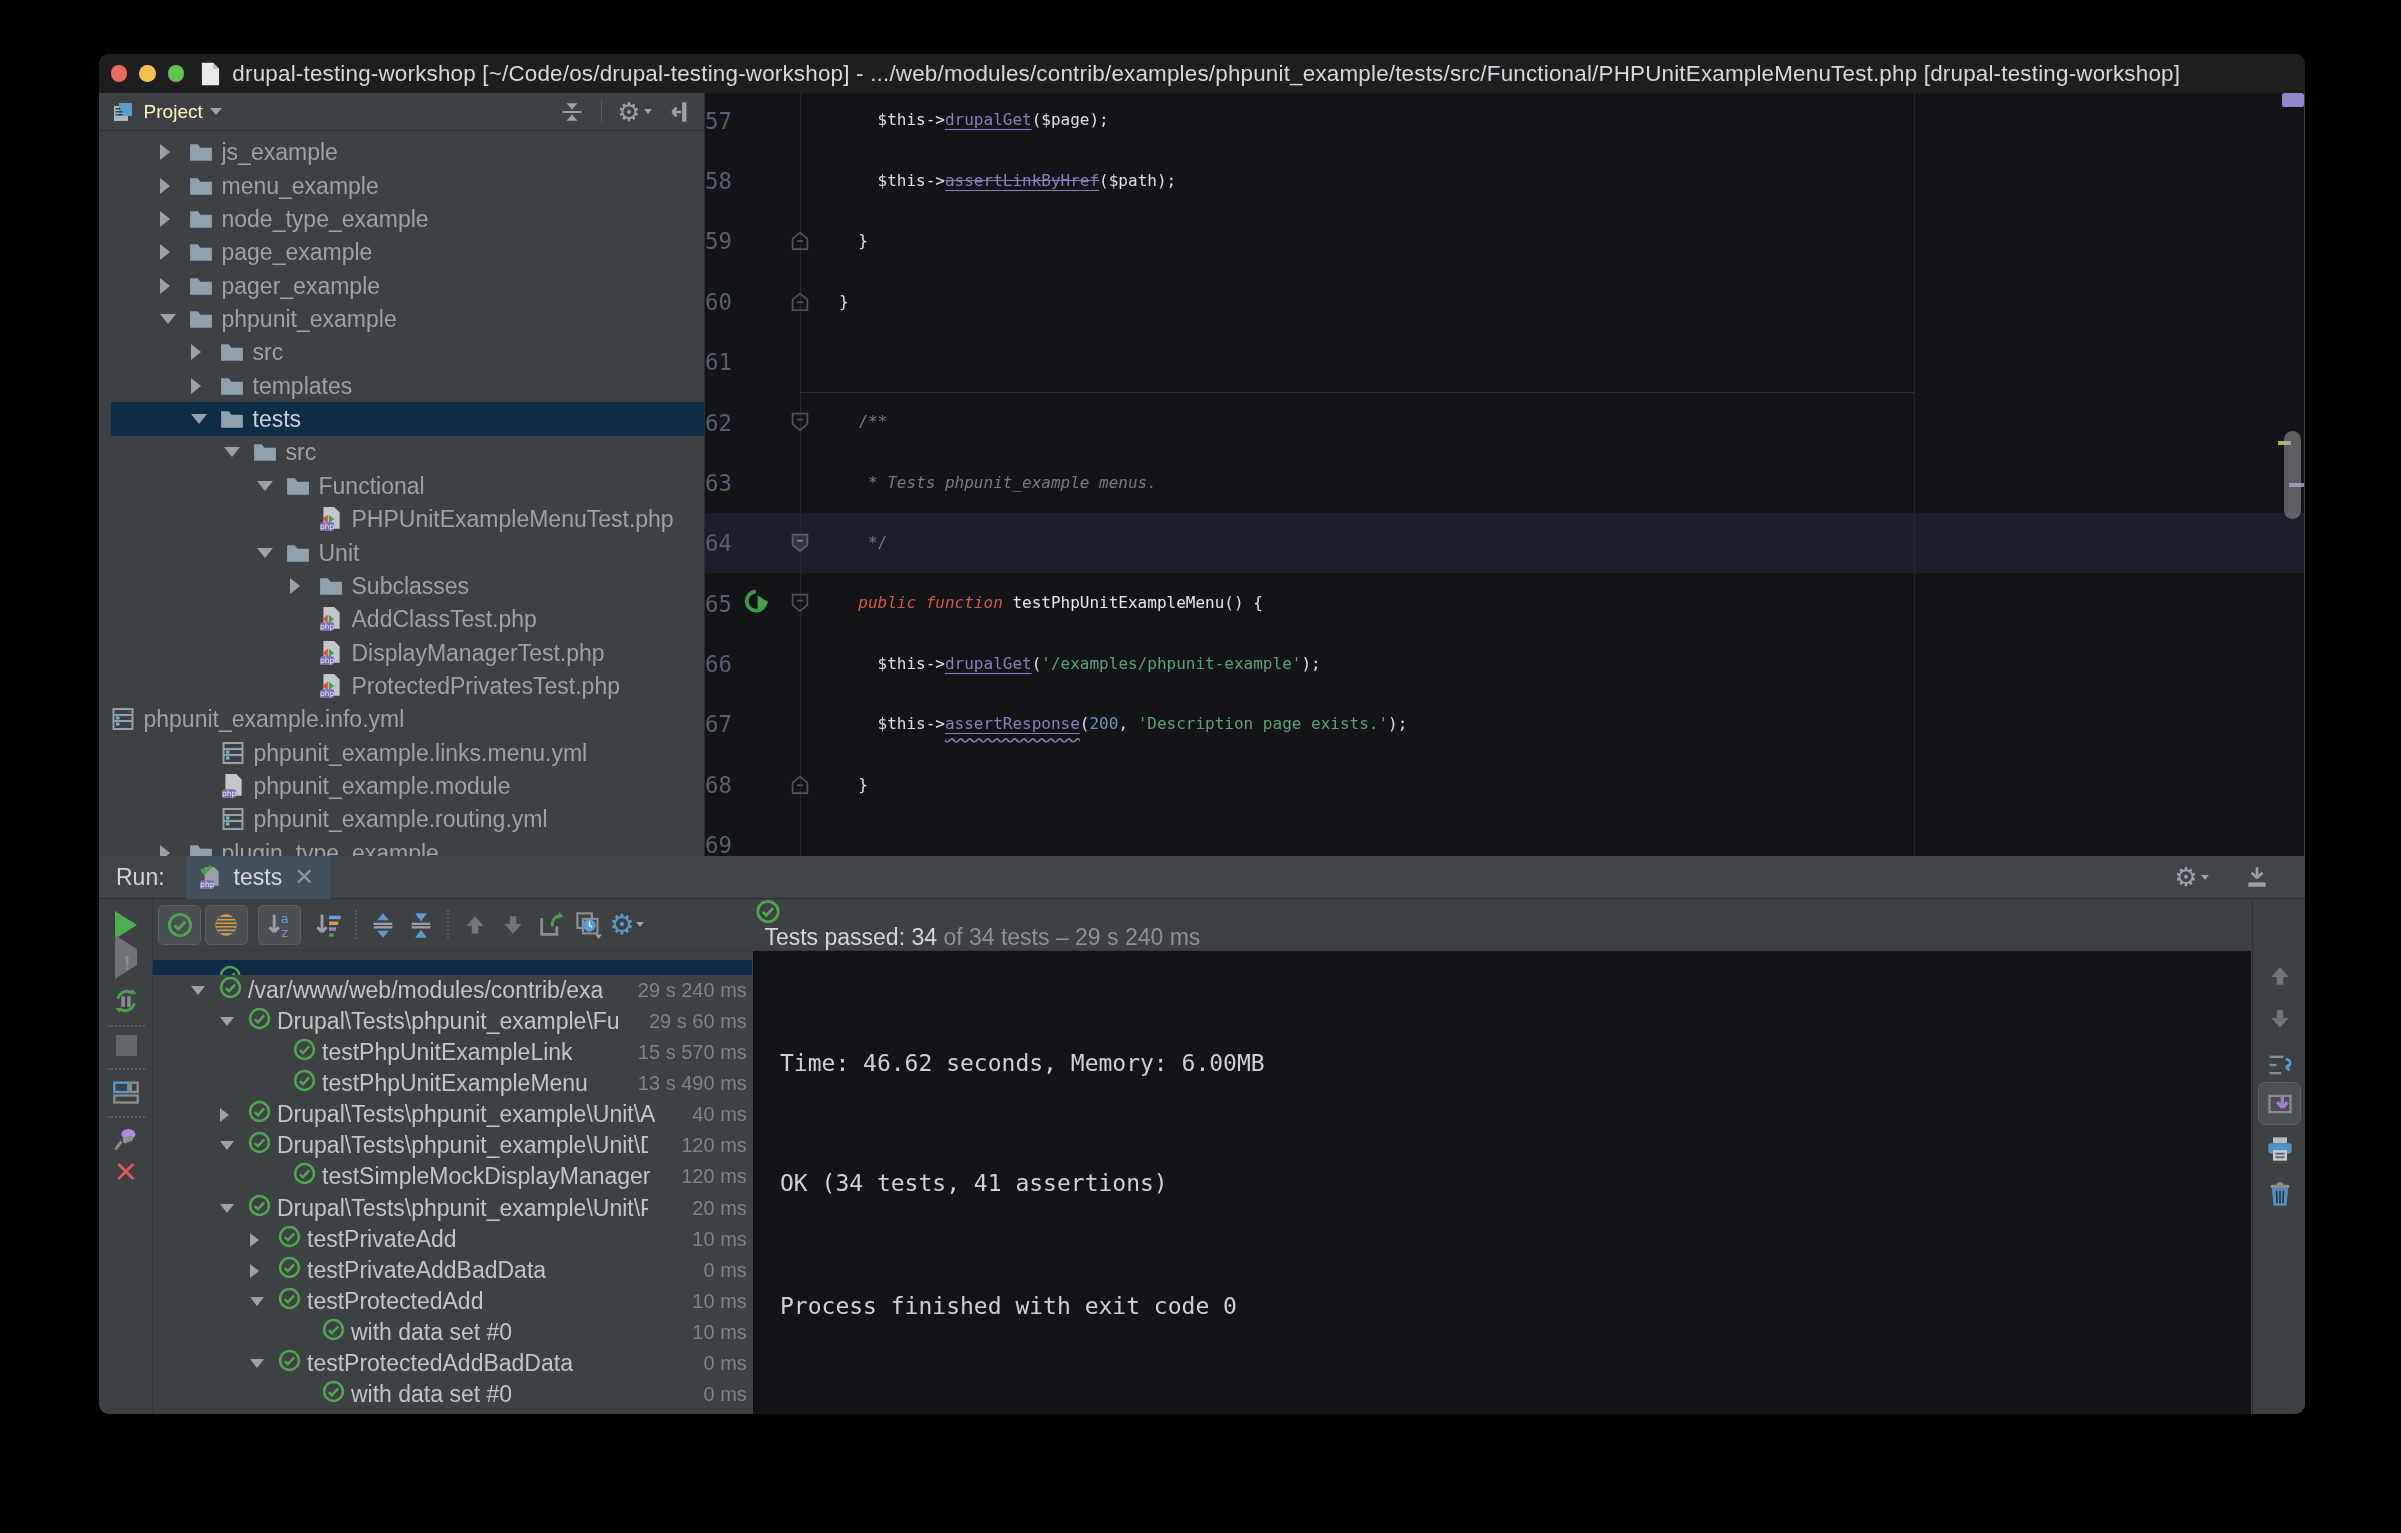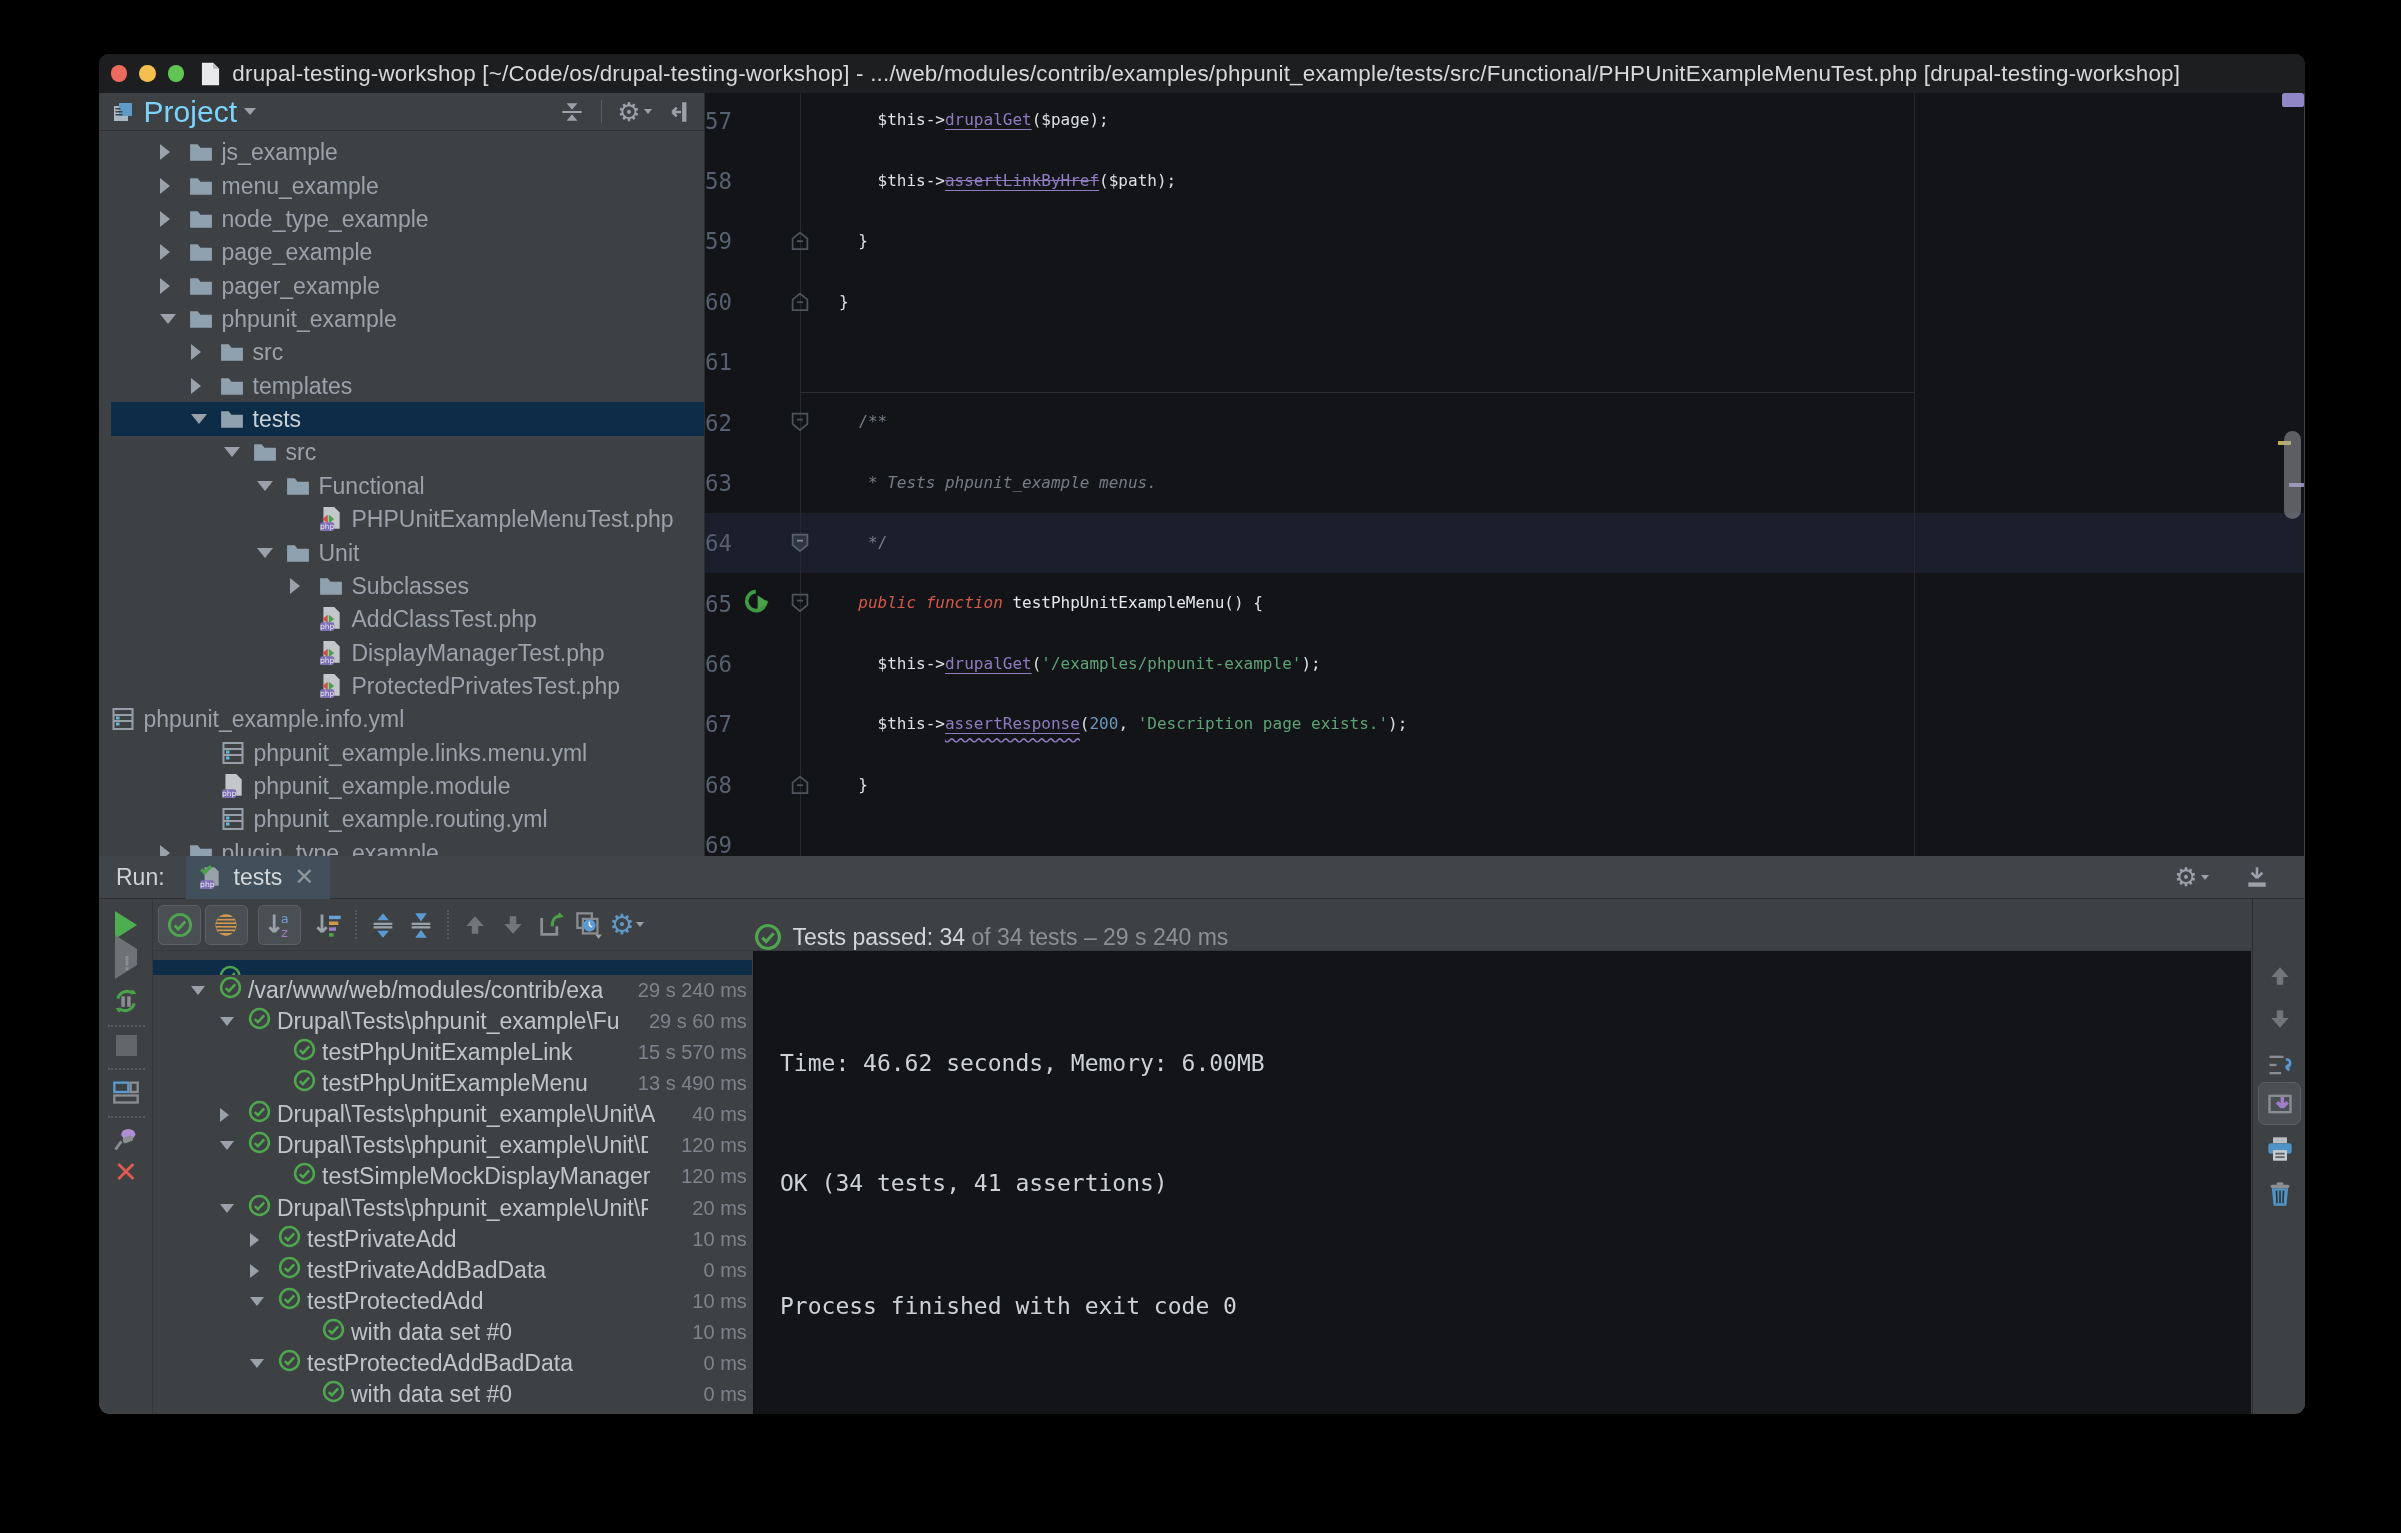--- a/index.html
+++ b/index.html
@@ -17,21 +17,21 @@
   .wtitle { color:#d6d8da; font-size:22.4px; white-space:nowrap; letter-spacing:0.2px; }
 
   
   .main { position:absolute; left:0; top:39px; width:100%; height:763px; }
 
   
   .project-panel { position:absolute; left:0; top:0; width:606px; height:763px;
                    background:#3d4144; border-right:0.9px solid #2a2d30; overflow:hidden; }
   .pp-header { position:absolute; left:0; top:0; width:100%; height:38px;
                border-bottom:0.9px solid #2e3134; display:flex; align-items:center; padding:0 10.4px 0 12px; }
-  .pp-title { color:#7dd3fc; font-size:30px; margin:0 7px 0 8.6px; }
+  .pp-title { color:#fef9c3; font-size:19px; margin:0 7px 0 8.6px; }
   .caret-sm { width:0;height:0;border-left:6px solid transparent;border-right:6px solid transparent;
               border-top:7px solid #9aa1a8; display:inline-block; }
   .pp-spacer { flex:1; }
   .pp-hicon { margin-left:15.5px; display:flex; align-items:center; color:#9aa1a8; }
   .vsep { width:0.9px; height:22.4px; background:#595e62; margin-left:15.5px; }
   .gear { font-size:26px; color:#9aa1a8; line-height:1; font-family:"DejaVu Sans",sans-serif; }
 
   .pp-tree { position:absolute; left:0; top:38px; width:100%; bottom:0; }
   .prow { position:absolute; left:12px; width:100%; height:34px; display:flex; align-items:center;
           color:#9ba2a9; font-size:23px; white-space:nowrap; }
@@ -94,21 +94,21 @@
   .play-tri.gray { border-left-color:#6e7276; }
   .stop-sq { width:21px; height:21px; background:#63676b; }
   .red-x { color:#dd5b55; font-size:29px; font-weight:bold; line-height:1; font-family:"DejaVu Sans",sans-serif; }
 
   .toolbar-row { position:absolute; left:54px; top:0; right:53px; height:52px;
                  border-bottom:0.9px solid #36393d; display:flex; align-items:center; }
   .tgl { width:43px; height:40px; border-radius:5.2px; display:flex; align-items:center; justify-content:center; flex:none; }
   .tgl.pressed { background:#4a4f54; border:0.9px solid #5b6166; }
   .tb-icon { width:38px; height:40px; display:flex; align-items:center; justify-content:center; flex:none; }
   .tb-dotsep { width:0.9px; height:29px; border-left:2.6px dotted #55595d; margin:0 7px; flex:none; }
-  .status { position:absolute; left:601px; top:0; height:52px; display:flex; align-items:flex-end; }
+  .status { position:absolute; left:601px; top:0; height:52px; display:flex; align-items:flex-start;flex-direction:column; }
   .status-text { font-size:23px; margin-left:10.4px; white-space:nowrap; }
   .status-text .b1 { color:#d3d7da; }
   .status-text .b2 { color:#8c9196; }
 
   .tree-pane { position:absolute; left:54px; top:52px; width:599px; height:463px; overflow:hidden; }
   .sel-strip { position:absolute; left:0; top:8.6px; width:100%; height:15.5px; background:#0d2c47; overflow:hidden; }
   .trow { position:absolute; left:0; width:100%; height:31px; display:flex; align-items:center;
           color:#bfc5ca; font-size:23px; white-space:nowrap; }
   .trow .arrslot { width:28px; }
   .trow .arr-d { border-left-width:7.8px;border-right-width:7.8px;border-top-width:9.5px; border-top-color:#9aa1a8; }

